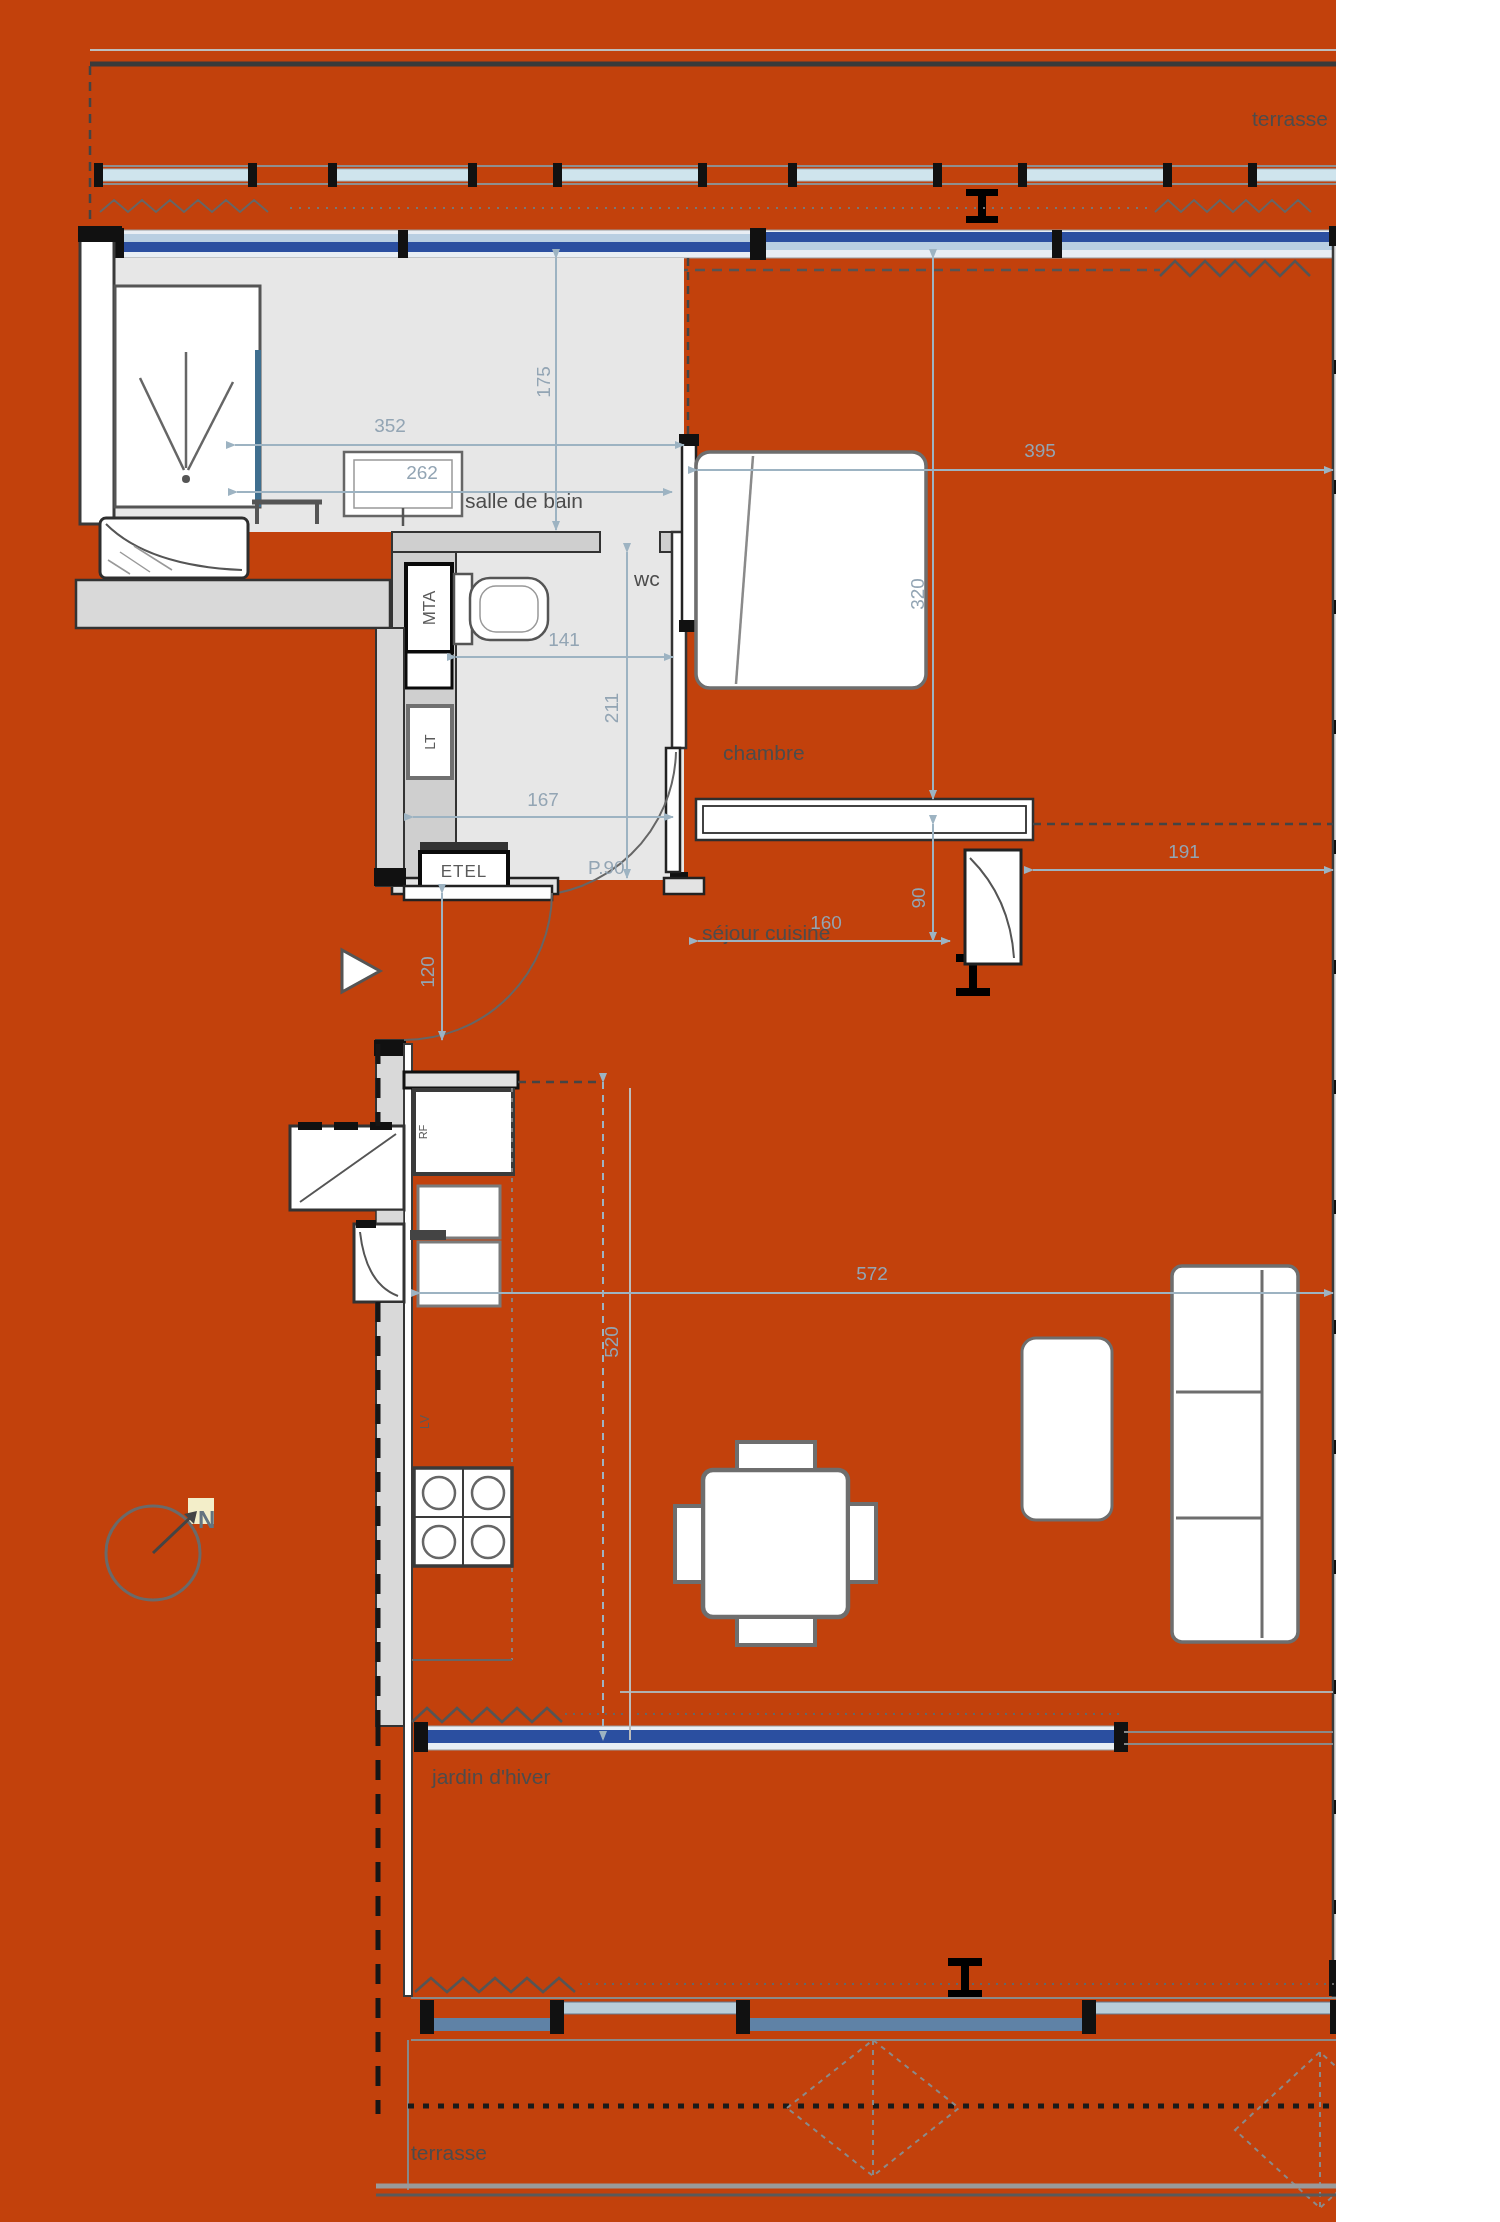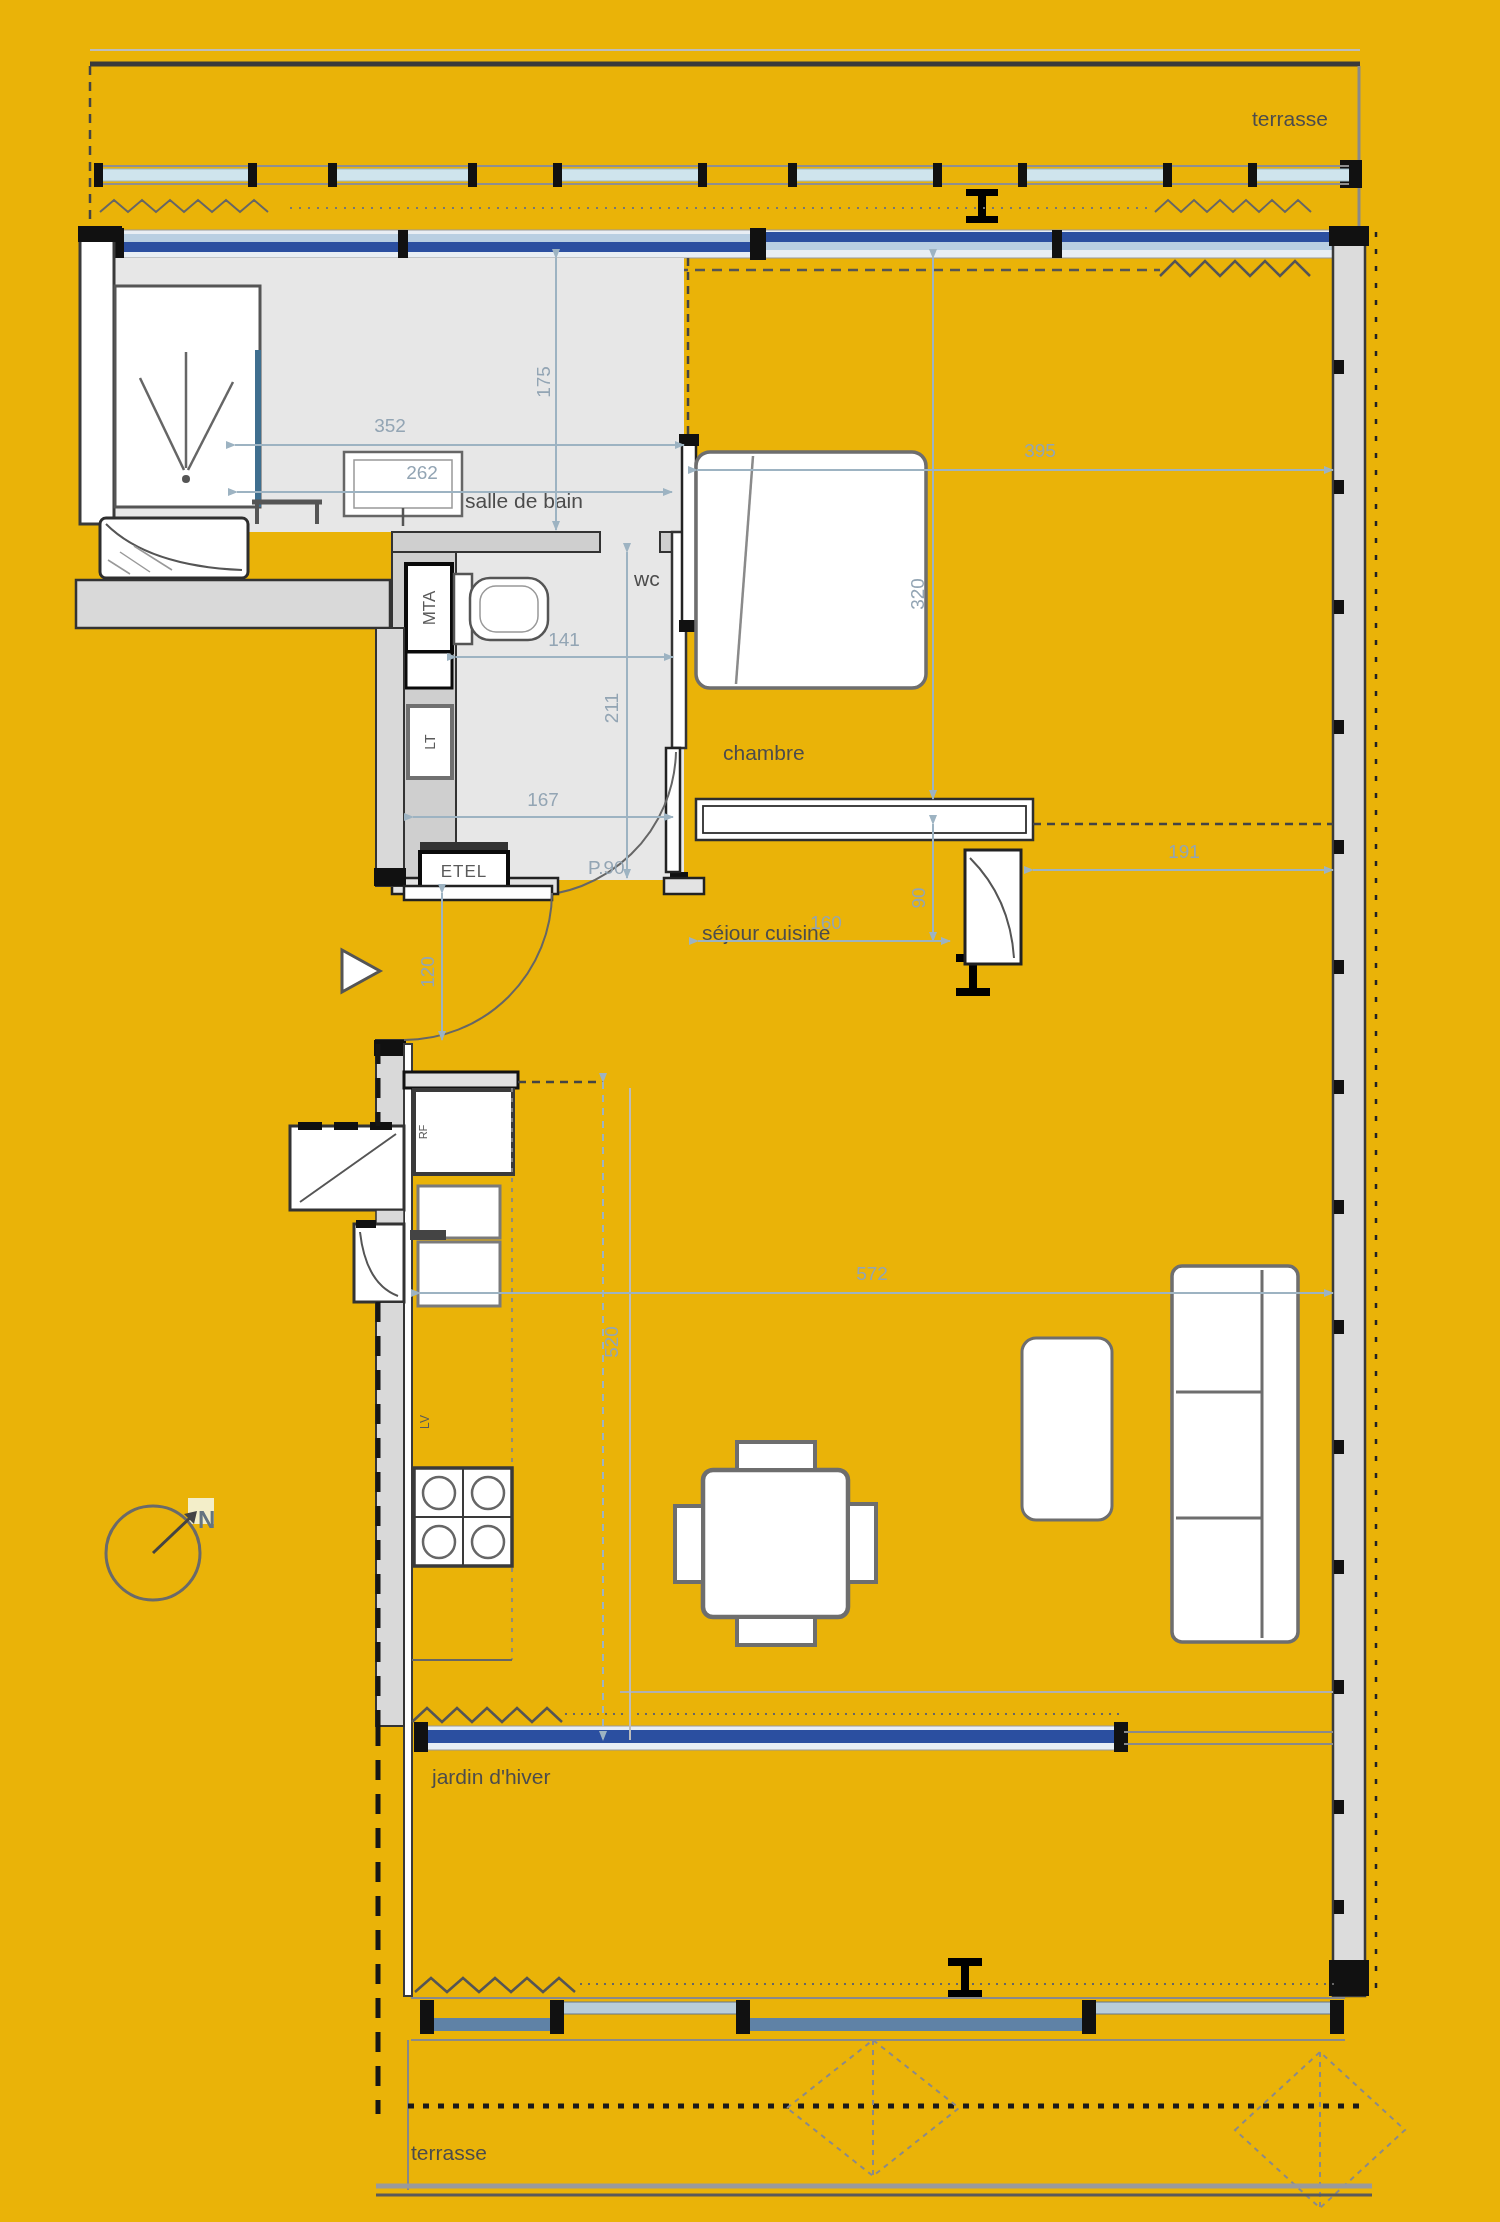--- a/index.html
+++ b/index.html
@@ -1,16 +1,16 @@
 <!DOCTYPE html>
 <html><head>
 <meta charset="utf-8">
 <style>
   html,body{margin:0;padding:0;background:#ffffff;}
-  #stage{position:relative;width:1500px;height:2222px;background:#eab308;overflow:hidden;
+  #stage{position:relative;width:1336px;height:2222px;background:#c2410c;overflow:hidden;
          font-family:"Liberation Sans", sans-serif;}
   svg{position:absolute;left:0;top:0;}
   text{font-family:"Liberation Sans", sans-serif;}
   .roomlabel{fill:#4c4c4c;font-size:21px;}
   .dimtext{fill:#93a5b4;font-size:19px;}
   .smalllabel{fill:#5a5a5a;}
   .dim{stroke:#9db3c2;stroke-width:2;}
   .dimdash{stroke:#9db3c2;stroke-width:2;stroke-dasharray:7 6;}
   .furn{fill:#ffffff;stroke:#6e6e6e;}
 </style>

